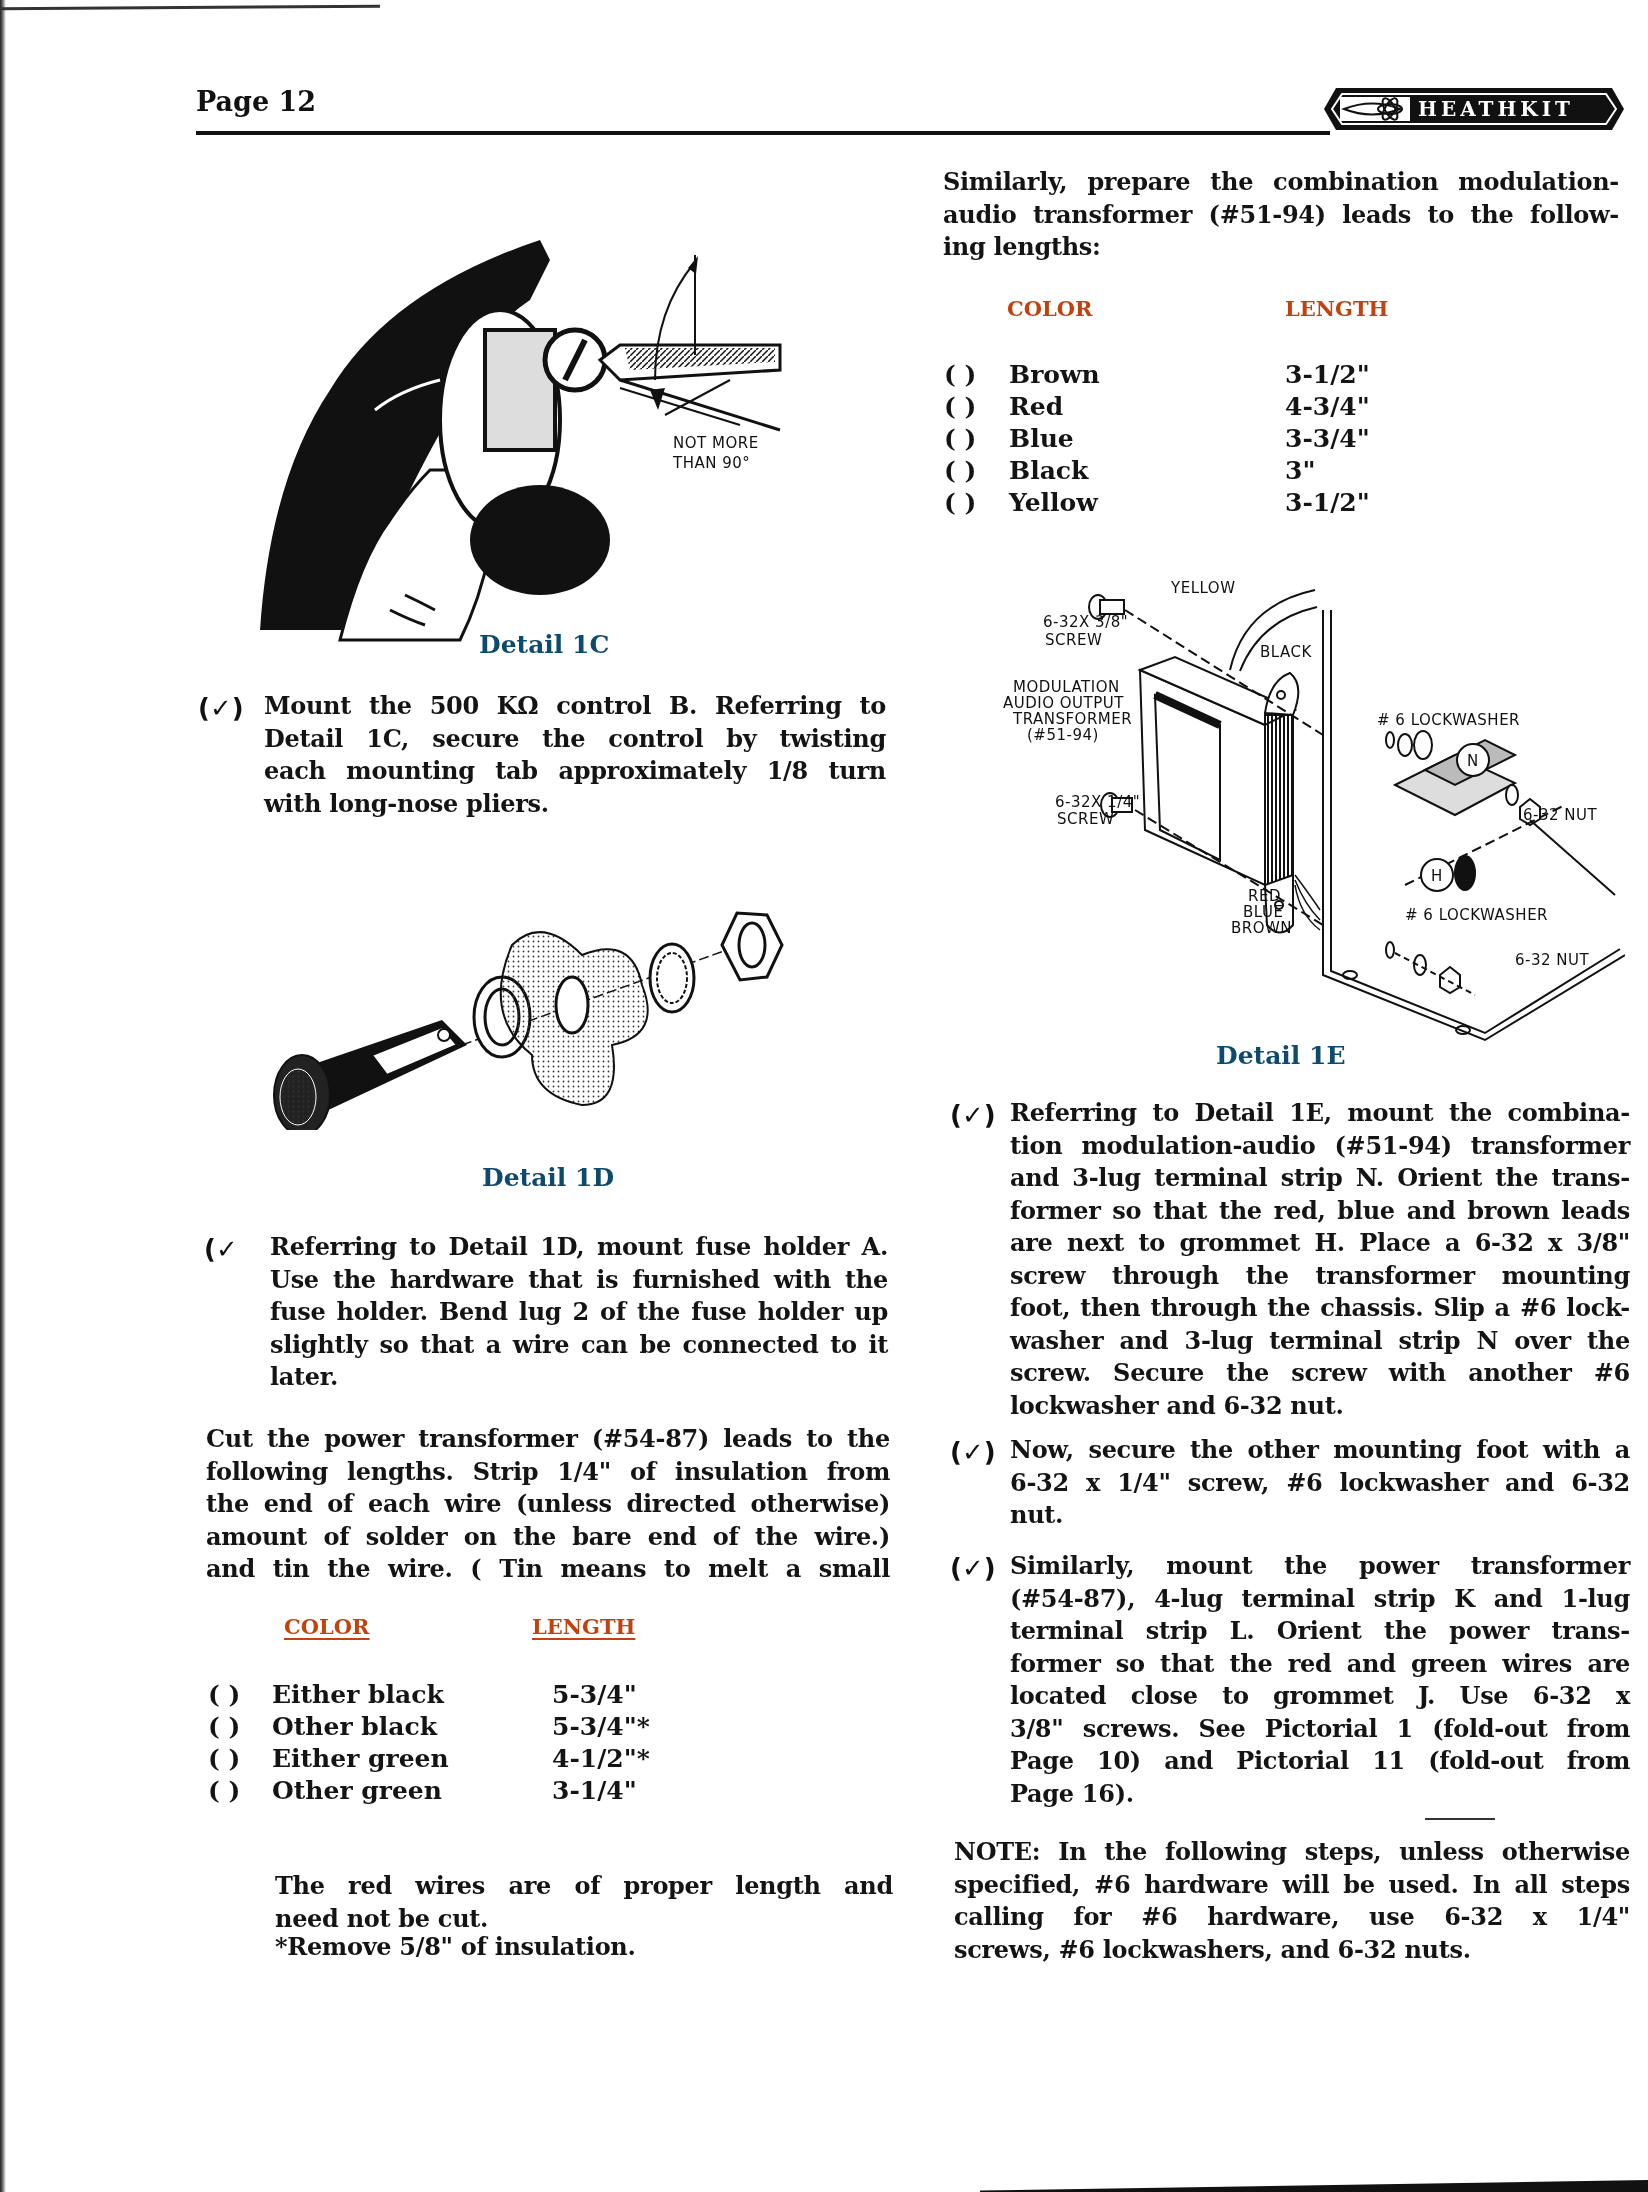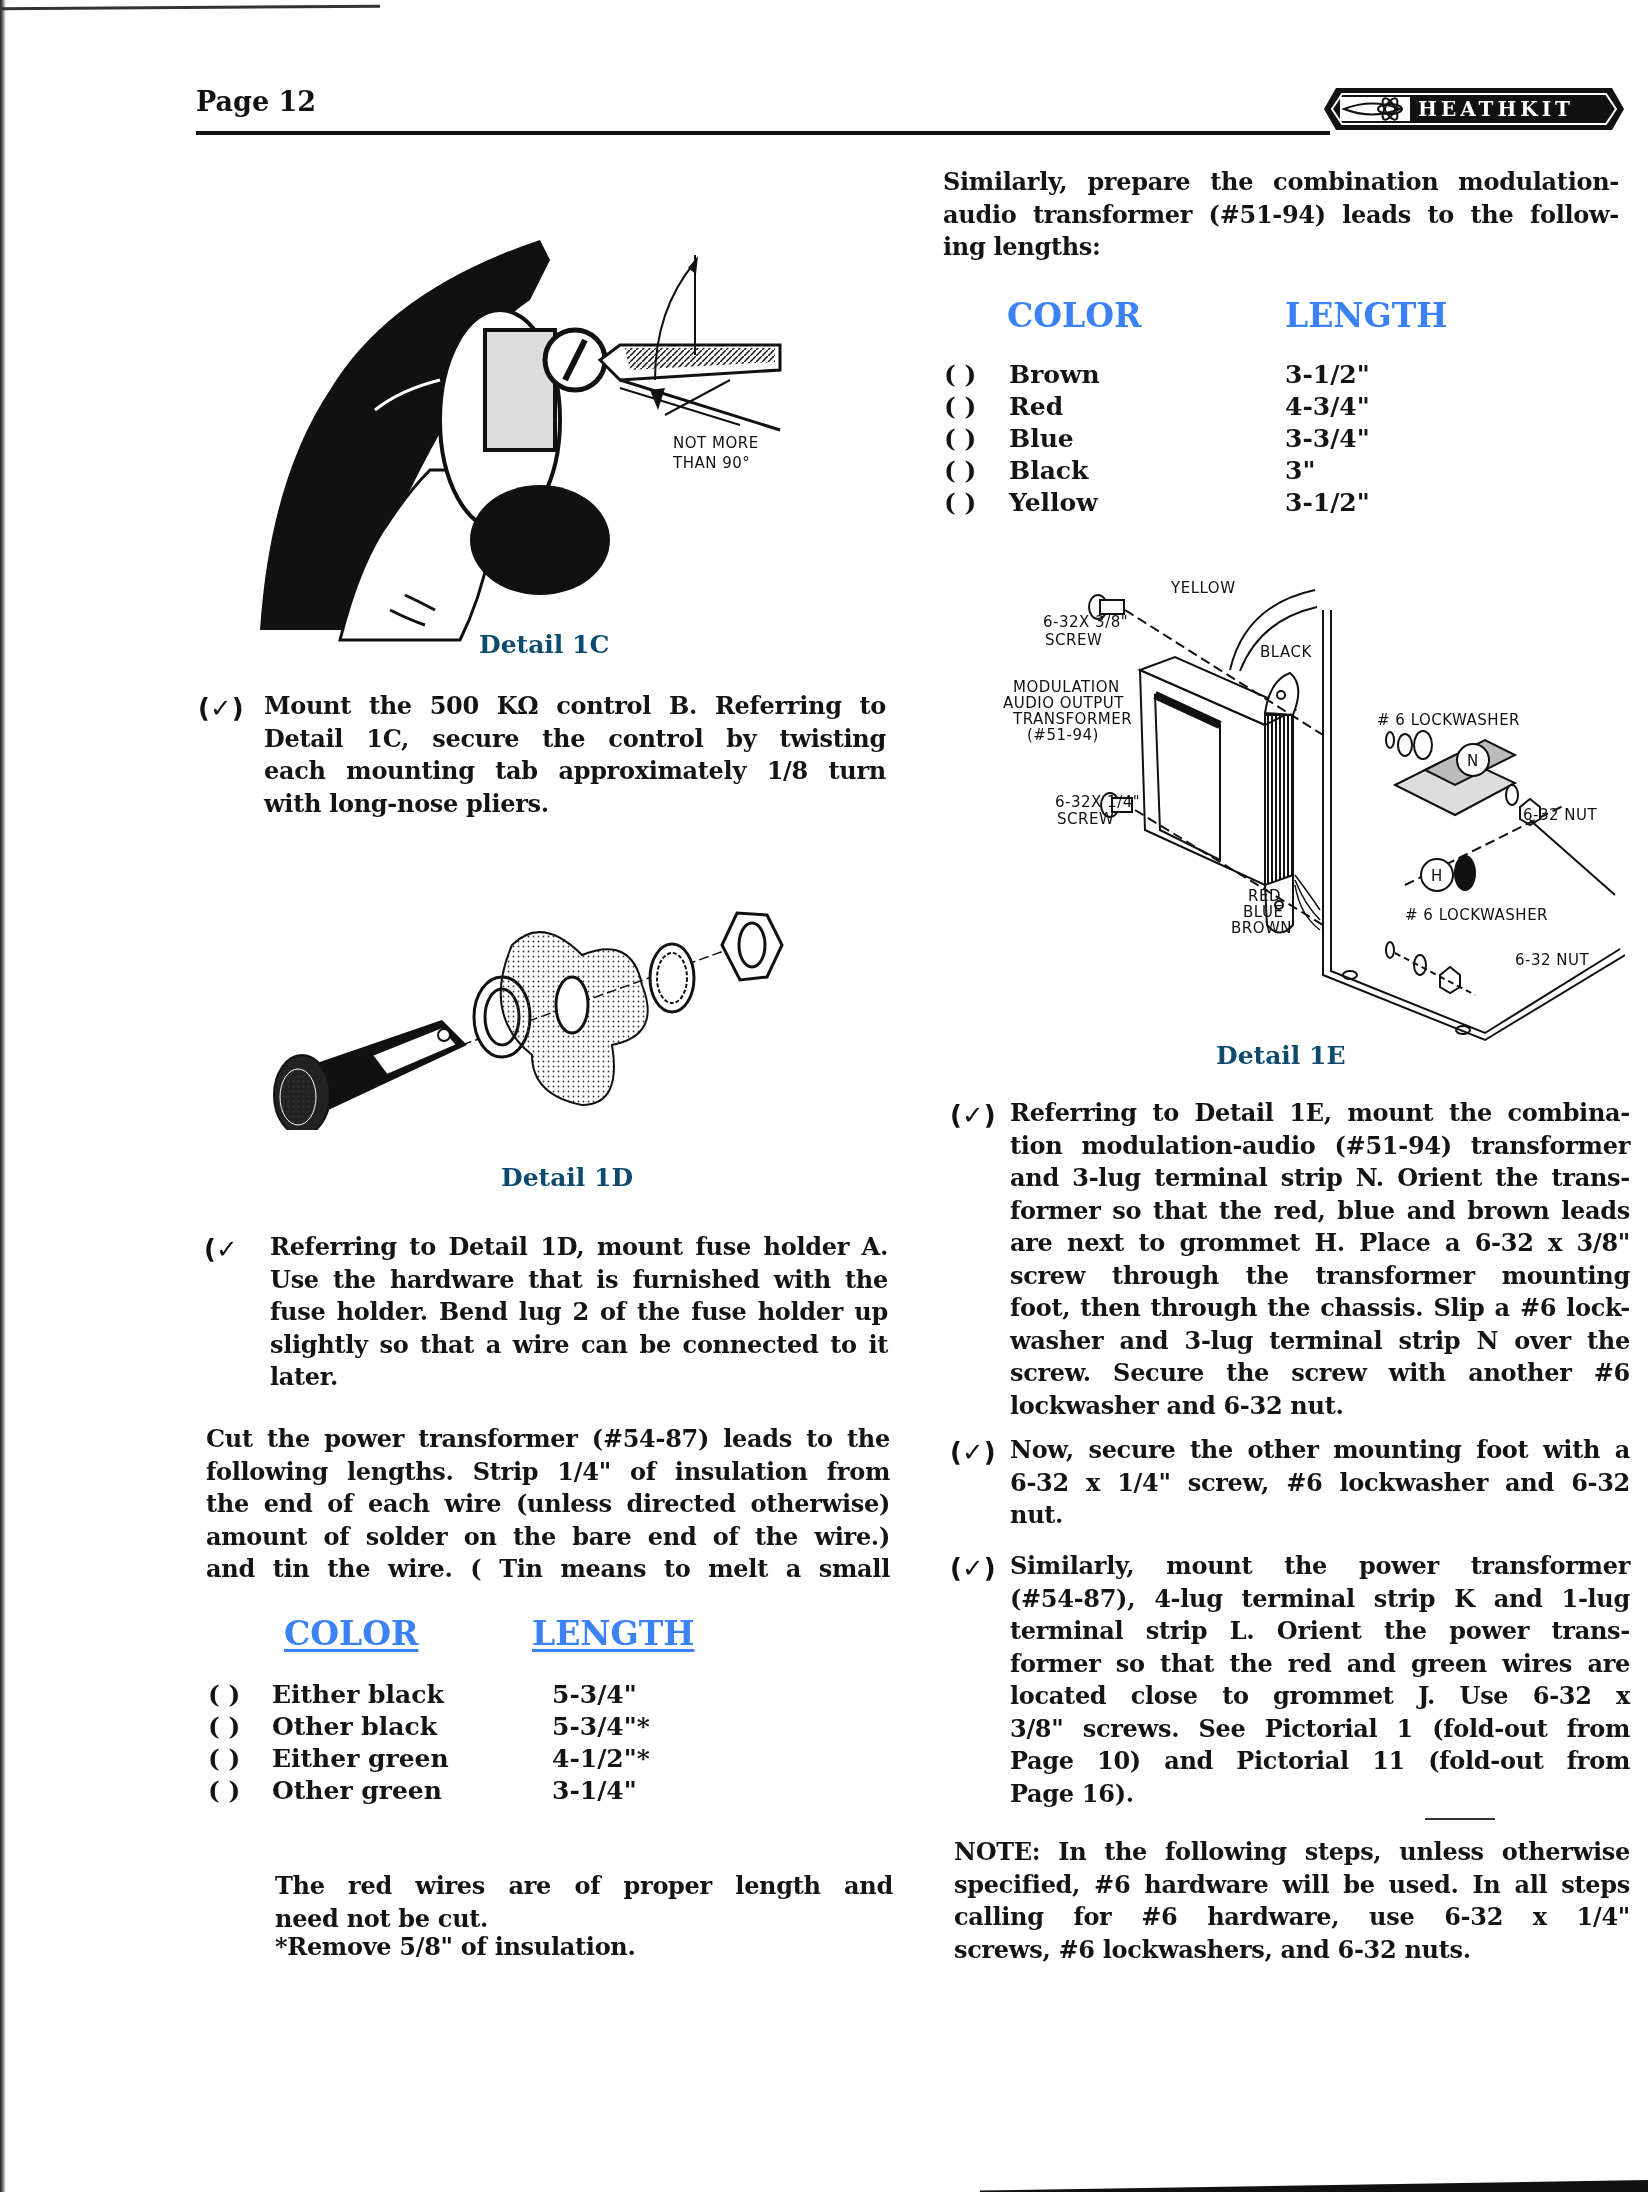--- a/index.html
+++ b/index.html
@@ -5,21 +5,21 @@
   html, body { margin:0; padding:0; background:#ffffff; }
   body { width:1648px; height:2192px; position:relative; overflow:hidden;
          font-family:"DejaVu Serif", "Liberation Serif", serif; color:#111; }
   .abs { position:absolute; }
   .para { position:absolute; font-family:"DejaVu Serif","Liberation Serif",serif;
           font-size:24px; line-height:32.5px; font-weight:bold; color:#141414;
           text-align:justify; letter-spacing:-0.3px; }
   .para .line { display:block; white-space:nowrap; text-align-last:justify; }
   .para .line.last { text-align-last:left; }
   .row { position:absolute; font-size:25px; font-weight:bold; white-space:nowrap; color:#141414; }
-  .hdr { position:absolute; font-size:33px; font-weight:bold; color:#3b82f6; }
+  .hdr { position:absolute; font-size:21px; font-weight:bold; color:#c2410c; }
   .u { text-decoration:underline; text-underline-offset:4px; }
   .cap { position:absolute; font-size:25px; font-weight:bold; color:#0c4a6e; white-space:nowrap; }
   .lbl { font-family:"DejaVu Sans","Liberation Sans",sans-serif; font-size:15px; fill:#111; letter-spacing:0.5px; }
   .chk { position:absolute; font-family:"DejaVu Sans", sans-serif; font-size:26px; font-weight:bold; color:#111; white-space:nowrap; }
   .scan-edge { position:absolute; left:0; top:0; width:6px; height:2192px; background:linear-gradient(90deg,#222,#666 40%,transparent); }
 </style>
 </head>
 <body>
 
 <div class="scan-edge"></div>
@@ -114,21 +114,21 @@
     <g>
       <ellipse cx="410" cy="73" rx="22" ry="34" fill="#fff" stroke="#111" stroke-width="3"></ellipse>
       <ellipse cx="410" cy="73" rx="15" ry="25" fill="#fff" stroke="#111" stroke-width="2" stroke-dasharray="4 2"></ellipse>
     </g>
     <g>
       <polygon points="460,40 475,8 505,10 520,40 505,72 478,75" fill="#fff" stroke="#111" stroke-width="3"></polygon>
       <ellipse cx="490" cy="40" rx="13" ry="22" fill="#fff" stroke="#111" stroke-width="3"></ellipse>
     </g>
   </svg>
 </div>
-<div class="cap" style="left:482px;top:1163px;margin-left:19px;">Detail 1D</div>
+<div class="cap" style="left:482px;top:1163px;">Detail 1D</div>
 
 <div class="chk" style="left:204px;top:1234px;">(✓</div>
 <div class="para" style="left:270px;top:1231px;width:618px;">
   <span class="line">Referring to Detail 1D, mount fuse holder A.</span>
   <span class="line">Use the hardware that is furnished with the</span>
   <span class="line">fuse holder. Bend lug 2 of the fuse holder up</span>
   <span class="line">slightly so that a wire can be connected to it</span>
   <span class="line last">later.</span>
 </div>
 

